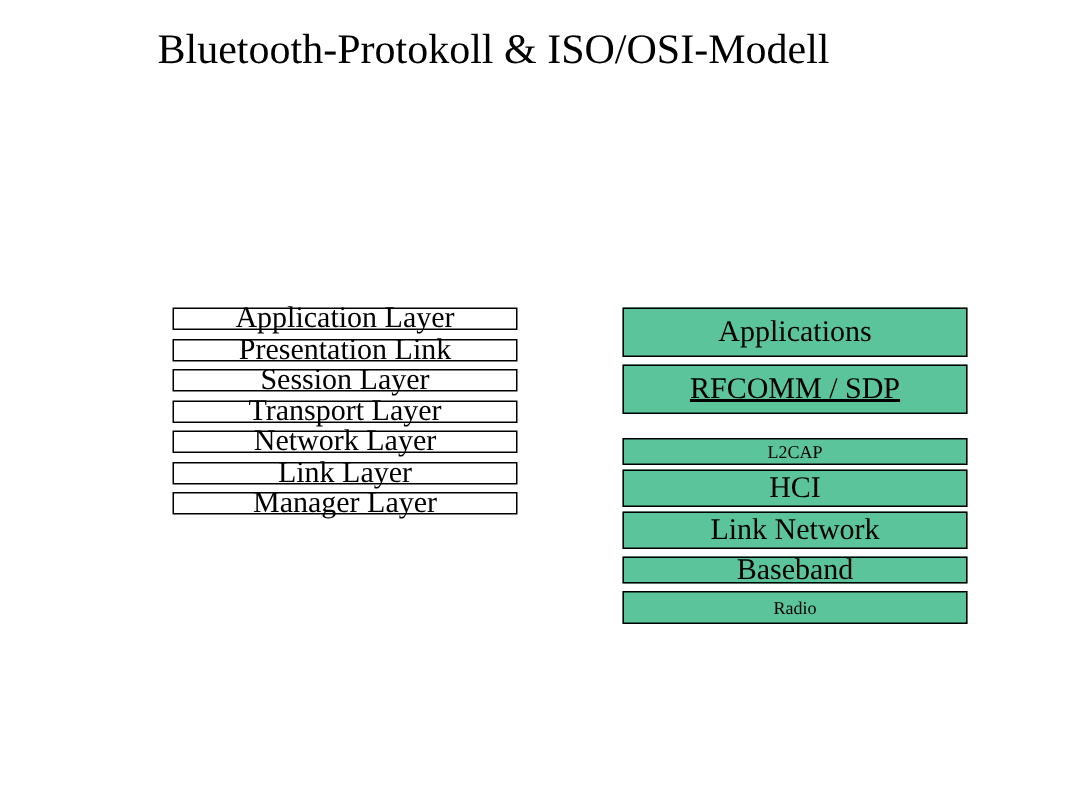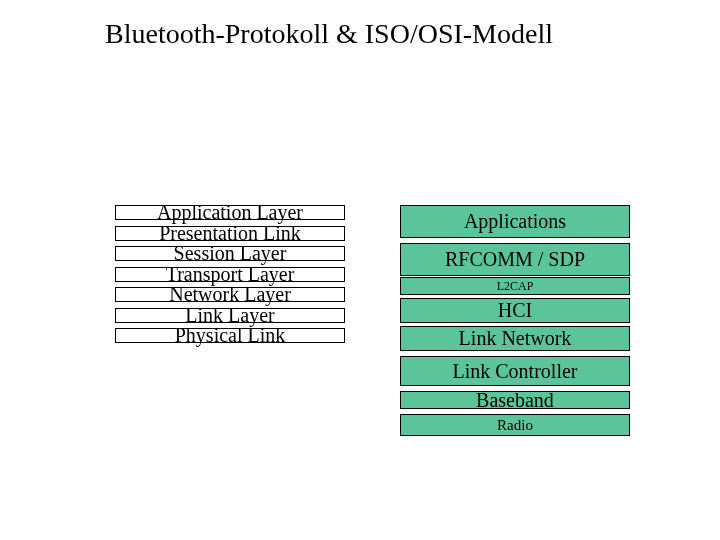--- a/index.html
+++ b/index.html
@@ -18,65 +18,64 @@
     left: 0;
     width: 658px;
     text-align: center;
     font-size: 28px;
   }
   .col {
     position: absolute;
     width: 230px;
   }
   .col-left { left: 115px; top: 205px; }
-  .col-right { left: 400px; top: 205px; }
+  .col-right { left: 415px; top: 205px; }
   .box {
     border: 1px solid #000;
     text-align: center;
     font-size: 20px;
     box-sizing: border-box;
     width: 230px;
     display: flex;
     align-items: center;
     justify-content: center;
   }
   .osi {
     background: #ffffff;
     height: 15px;
     margin-bottom: 5.5px;
   }
   .bt {
     background: #5cc49a;
   }
   .bt-app   { height: 33px; margin-bottom: 5px; font-size: 20px; }
-  .bt-rfcomm{ height: 33px; margin-bottom: 1px; font-size: 20px; }
+  .bt-rfcomm{ height: 33px; margin-bottom: 16px; font-size: 20px; text-decoration: underline; }
   .bt-l2cap { height: 18px; margin-bottom: 3px; font-size: 12px; }
   .bt-hci   { height: 25px; margin-bottom: 3px; font-size: 20px; }
   .bt-lm    { height: 25px; margin-bottom: 5px; font-size: 20px; }
   .bt-lc    { height: 30px; margin-bottom: 5px; font-size: 20px; }
   .bt-bb    { height: 18px; margin-bottom: 5px; font-size: 20px; }
-  .bt-radio { height: 22px; font-size: 15px; }
+  .bt-radio { height: 22px; font-size: 12px; }
 </style>
 </head>
 <body>
 
 <div class="title">Bluetooth-Protokoll &amp; ISO/OSI-Modell</div>
 
 <div class="col col-left">
   <div class="box osi">Application Layer</div>
   <div class="box osi">Presentation Link</div>
   <div class="box osi">Session Layer</div>
   <div class="box osi">Transport Layer</div>
   <div class="box osi">Network Layer</div>
   <div class="box osi">Link Layer</div>
-  <div class="box osi">Physical Link</div>
+  <div class="box osi">Manager Layer</div>
 </div>
 
 <div class="col col-right">
   <div class="box bt bt-app">Applications</div>
   <div class="box bt bt-rfcomm">RFCOMM / SDP</div>
   <div class="box bt bt-l2cap">L2CAP</div>
   <div class="box bt bt-hci">HCI</div>
   <div class="box bt bt-lm">Link Network</div>
-  <div class="box bt bt-lc">Link Controller</div>
   <div class="box bt bt-bb">Baseband</div>
   <div class="box bt bt-radio">Radio</div>
 </div>
 
 </body></html>

